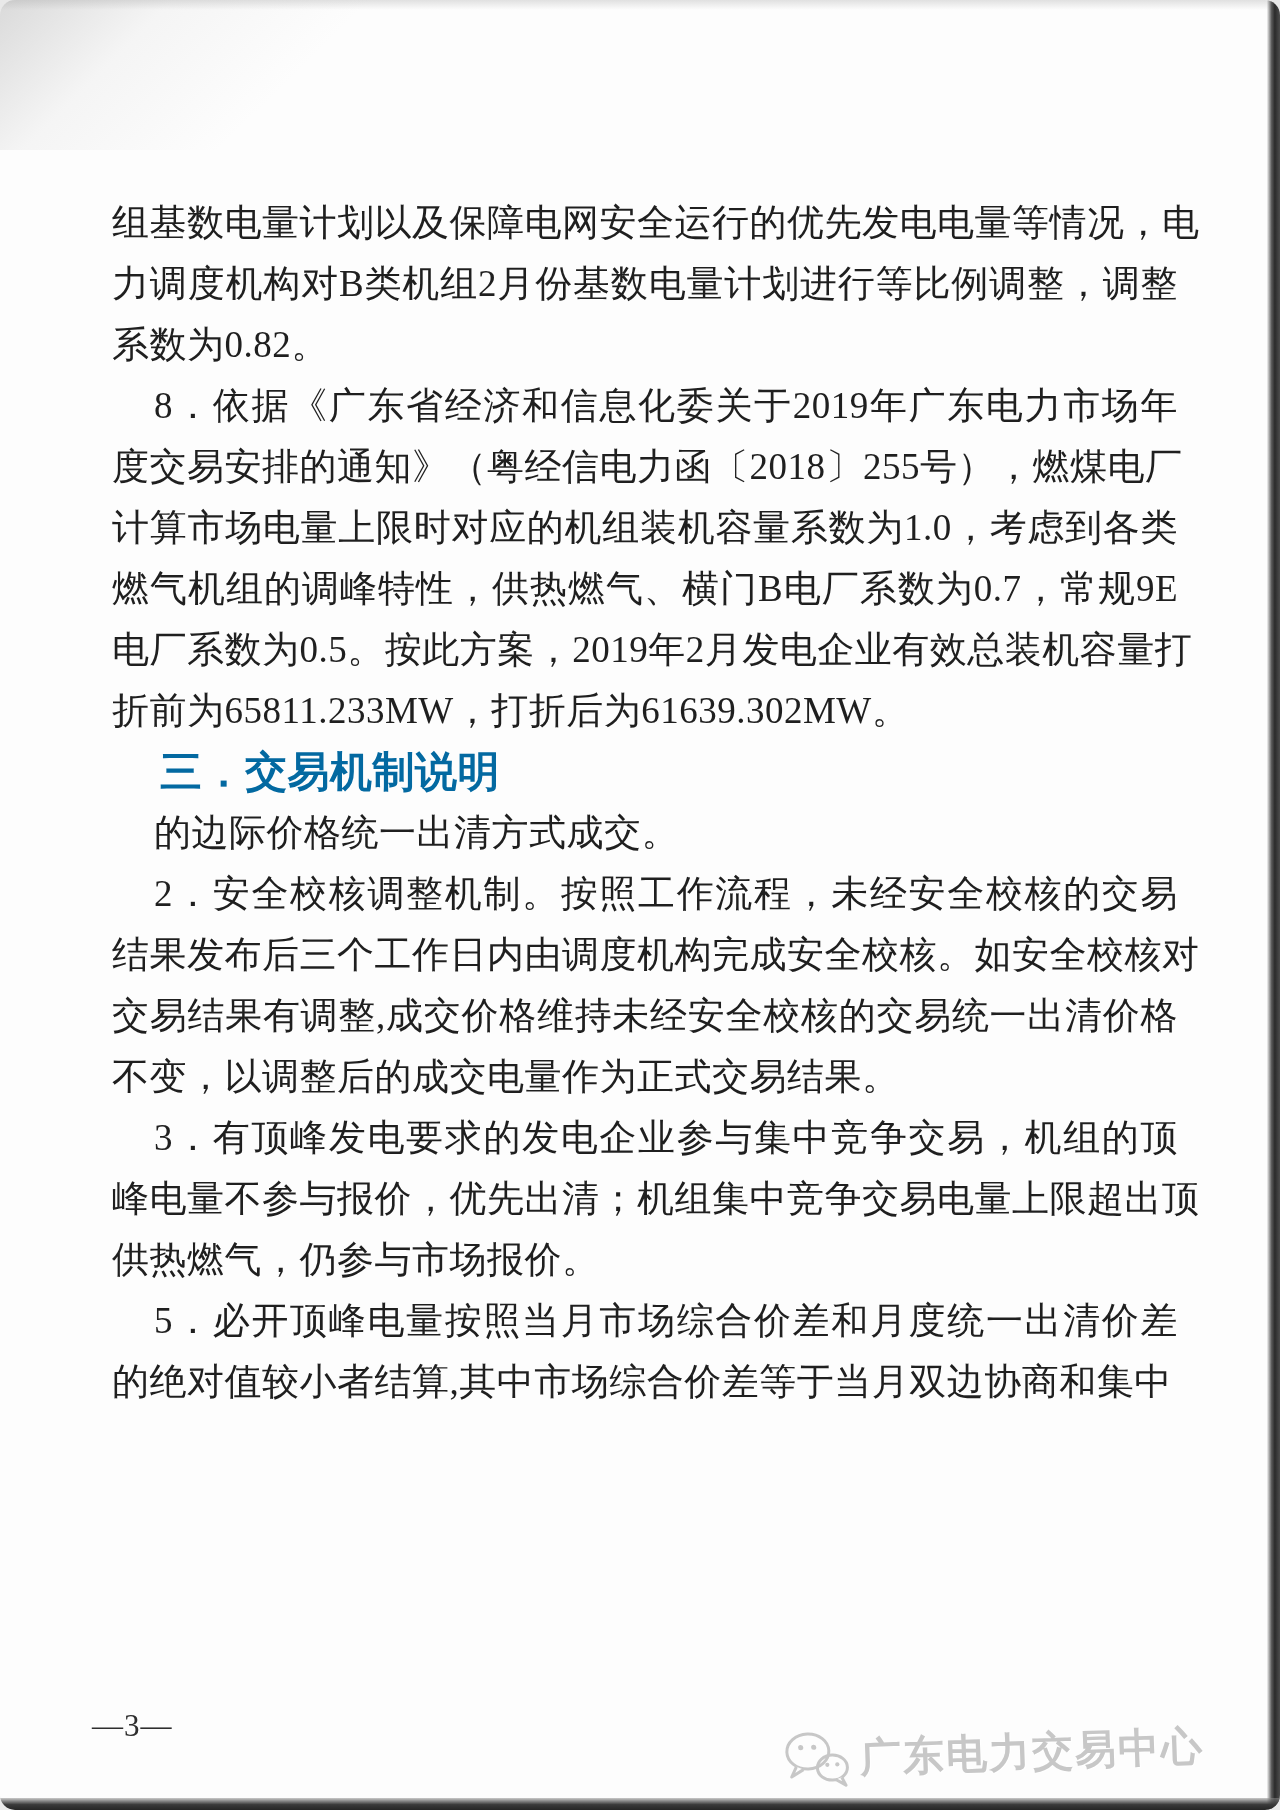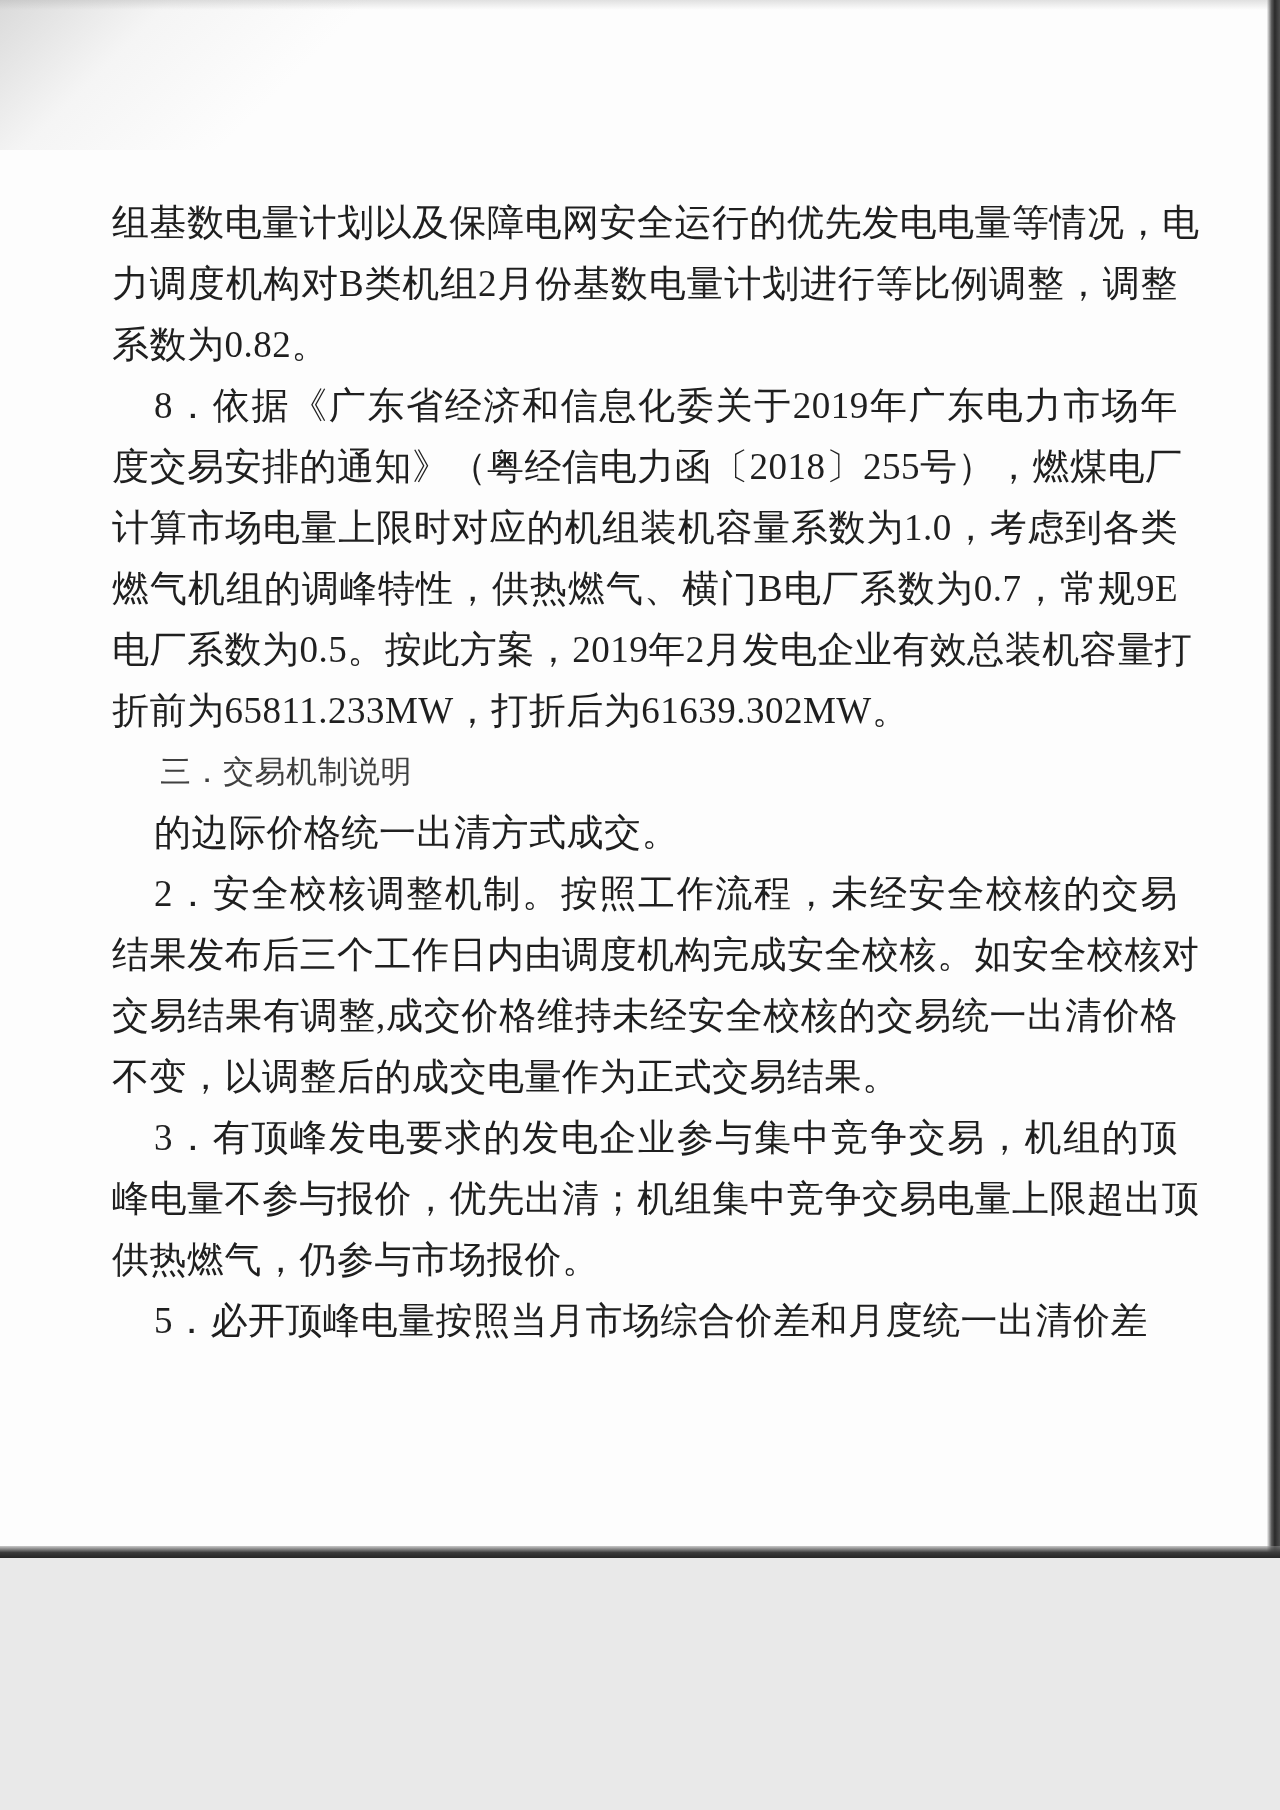--- a/index.html
+++ b/index.html
@@ -3,24 +3,25 @@
 <meta charset="utf-8">
 <style>
   html, body { margin: 0; padding: 0; }
   body {
     width: 1280px; height: 1810px;
     background: #e9e9e9;
     font-family: "Liberation Serif", "DejaVu Serif", serif;
   }
   .page {
     position: relative;
-    width: 1280px; height: 1558px;
+    width: 1280px; height: 1810px;
     background: #fdfdfd;
     overflow: hidden;
     color: #222;
+    border-radius: 15px;
   }
   
   .corner-shade {
     position: absolute; top: 0; left: 0;
     width: 420px; height: 150px;
     background: linear-gradient(135deg, rgba(175,175,175,0.45) 0%, rgba(220,220,220,0.25) 30%, rgba(255,255,255,0) 65%);
     pointer-events: none;
   }
   .top-shade {
     position: absolute; top: 0; left: 0; width: 100%; height: 10px;
@@ -49,25 +50,25 @@
     letter-spacing: 0.5px;
     white-space: nowrap;
     text-align: justify;
     text-align-last: justify;
     color: #1f1f1f;
   }
   .para .line:last-child { text-align-last: left; }
   .para.indent .line:first-child { text-indent: 42px; }
   .para.heading .line {
     font-family: "Liberation Sans", "DejaVu Sans", sans-serif;
-    font-weight: 400;
-    font-size: 31px;
+    font-weight: 700;
+    font-size: 42px;
     text-align-last: left;
     text-indent: 48px;
-    color: #404040;
+    color: #0369a1;
   }
   
   .footer-pagenum {
     position: absolute;
     left: 92px; top: 1708px;
     font-size: 31px;
     letter-spacing: 1px;
     color: #2e2e2e;
   }
   .watermark {
@@ -126,20 +127,21 @@
     </div>
 
     <div class="para indent">
       <div class="line">3．有顶峰发电要求的发电企业参与集中竞争交易，机组的顶</div>
       <div class="line">峰电量不参与报价，优先出清；机组集中竞争交易电量上限超出顶</div>
       <div class="line">供热燃气，仍参与市场报价。</div>
     </div>
 
     <div class="para indent">
       <div class="line">5．必开顶峰电量按照当月市场综合价差和月度统一出清价差</div>
+      <div class="line">的绝对值较小者结算,其中市场综合价差等于当月双边协商和集中</div>
     </div>
 
   </div>
 
   <div class="footer-pagenum">—3—</div>
 
   <div class="watermark">
     <svg width="70" height="62" viewBox="0 0 70 62">
       <g fill="none" stroke="#c7c7c7" stroke-width="3">
         <ellipse cx="26" cy="23" rx="21" ry="17.5"></ellipse>

